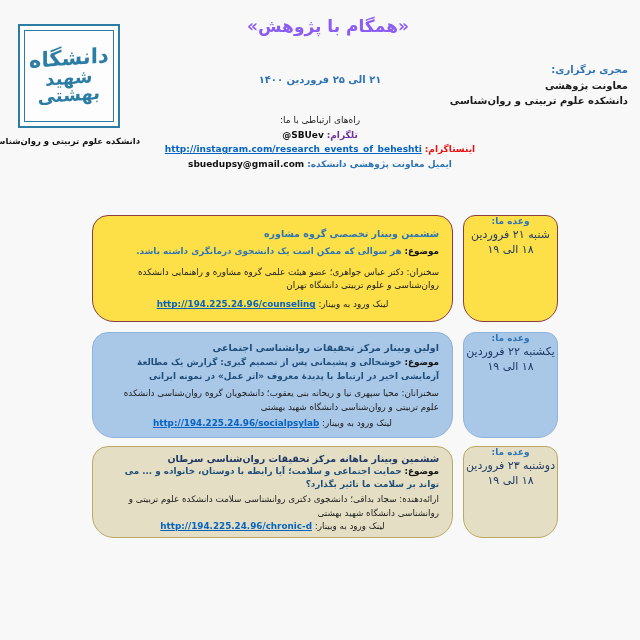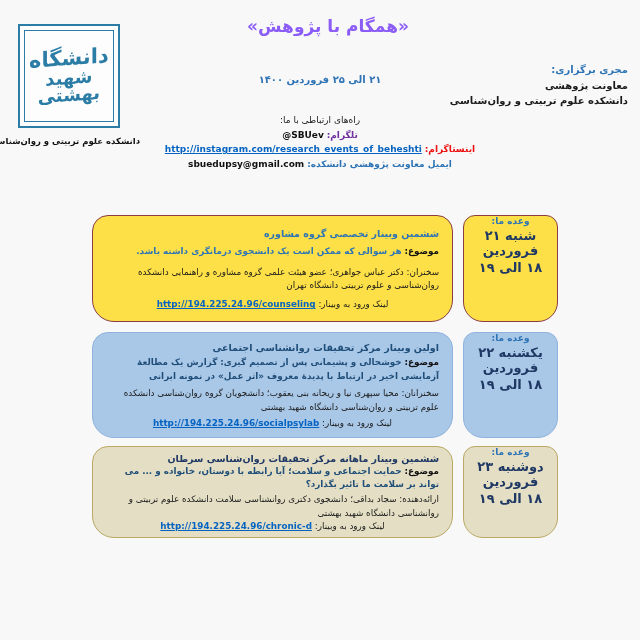--- a/index.html
+++ b/index.html
@@ -60,21 +60,21 @@
   .theme-blue .card-title, .theme-blue .topic{color:#1F4E79;}
   .theme-tan  .card-title{color:#1F3864;}
   .theme-tan  .topic{color:#1F4E79;}
   .card-line{font-size:8.8px;color:#1a1a1a;line-height:1.55;}
   .card-line .lbl{font-weight:bold;color:#111;}
   .topic{font-weight:bold;}
   .speakers{font-size:8.8px;color:#1a1a1a;line-height:1.55;}
   .link-line{text-align:center;font-size:8.8px;color:#1a1a1a;}
 
   .side-label{font-size:9px;font-weight:bold;color:#2E74B5;}
-  .side-day,.side-time{font-size:13px;font-weight:bold;color:#1F3864;}
+  .side-day,.side-time{font-size:11px;font-weight:normal;color:#1F3864;}
 </style>
 </head>
 <body>
 
 <div class="page">
 
   <div class="logo">
     <div class="logo-inner">
       <div class="logo-cal">
         <span>دانشگاه</span>

